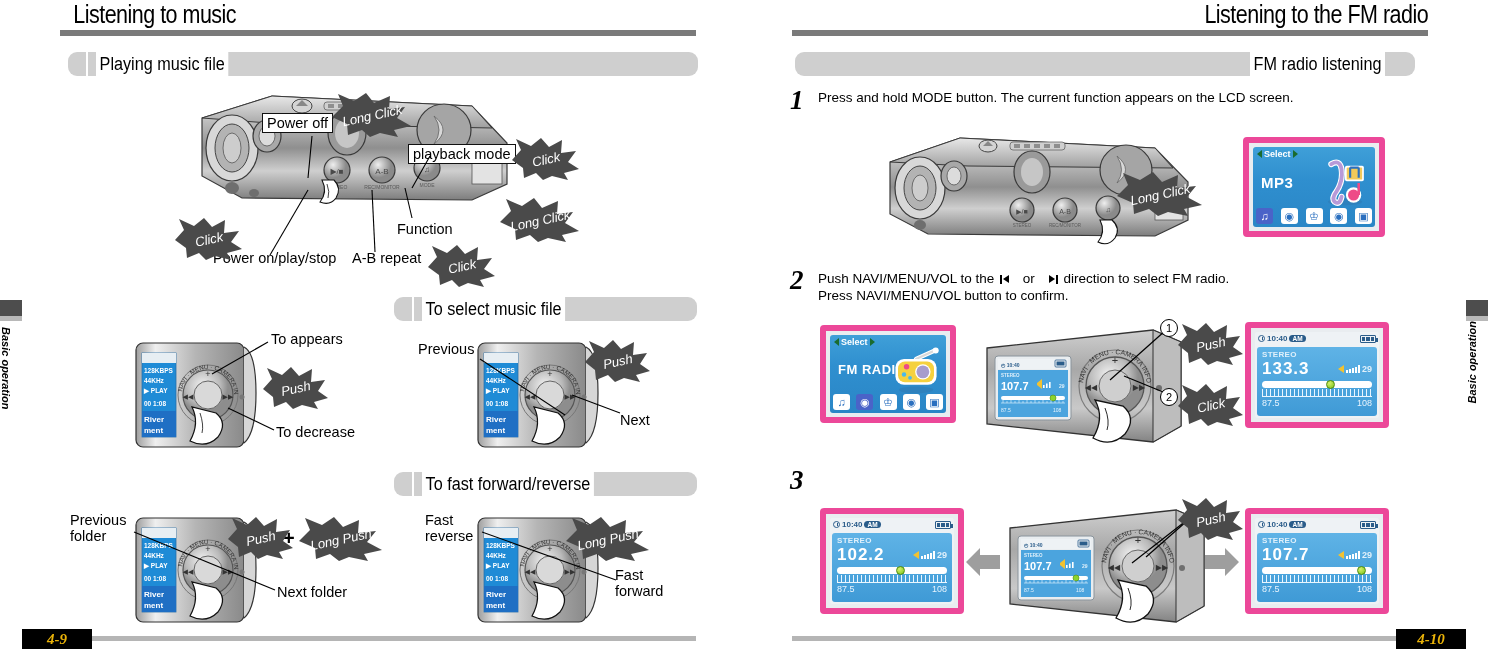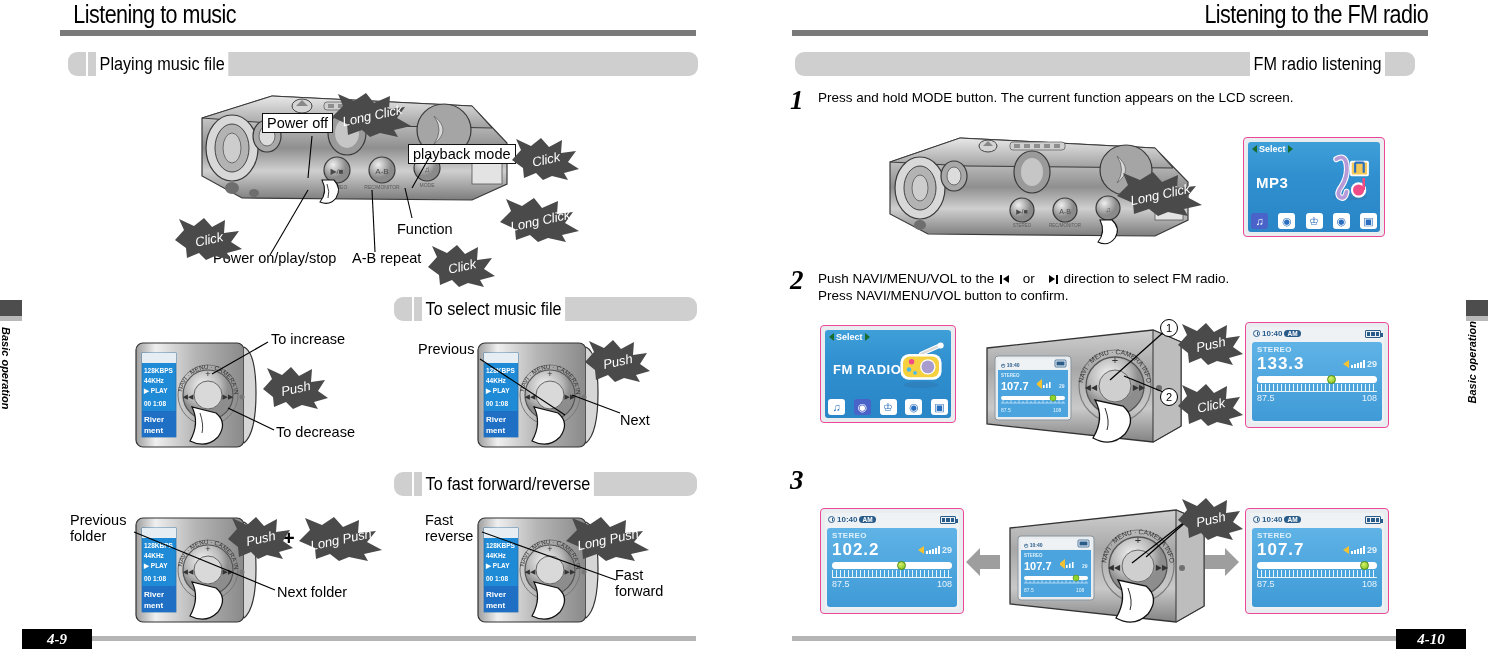--- a/index.html
+++ b/index.html
@@ -156,21 +156,21 @@
     text-align: center;
     line-height: 1;
   }
   .burst > span { position: relative; z-index: 2; transform: rotate(-12deg); display:block;}
   .burst svg { position: absolute; left: 0; top: 0; z-index: 1; }
 
   
   .lcd {
     position: absolute;
     background: #e9edf0;
-    border: 1px solid #ec4899;
+    border: 6px solid #ec4899;
     border-radius: 4px;
     padding: 4px;
   }
   .lcd-inner {
     width: 100%; height: 100%;
     background: linear-gradient(180deg,#3f9fd8 0%, #2f8fcf 40%, #2a86c6 100%);
     border-radius: 3px;
     position: relative;
     overflow: hidden;
   }
@@ -273,21 +273,21 @@
 
   
   .device { position: absolute; }
 
   
   .blockarrow { position: absolute; }
 
   
   .pagenum {
     position: absolute;
-    background: #000; color: #ffffff;
+    background: #000; color: #eab308;
     font-size: 15px; font-weight: bold; font-style: italic;
     font-family: "Liberation Serif", serif;
     display: flex; align-items: center; justify-content: center;
   }
   .footrule { position: absolute; height: 5px; background: #b5b5b5; }
 
   
   .plussign {
     position: absolute; font-size: 20px; font-weight: bold; color: #000;
   }
@@ -462,21 +462,21 @@
     <text x="78" y="44" font-size="9" text-anchor="middle" fill="#333" font-family="Liberation Sans">+</text>
     <text x="58" y="66" font-size="7" text-anchor="middle" fill="#333" font-family="Liberation Sans">◀◀</text>
     <text x="98" y="66" font-size="7" text-anchor="middle" fill="#333" font-family="Liberation Sans">▶▶</text>
     <path id="arcpath" d="M52,62 A26,26 0 0 1 104,62" fill="none"></path>
     <text font-size="6.2" fill="#333" font-family="Liberation Sans"><textPath href="#arcpath" startOffset="4%">NAVI · MENU · CAMERA INFO</textPath></text>
     <circle cx="112" cy="64" r="2.5" fill="#777"></circle>
     <path d="M62,74 q8,16 -2,34 q16,8 28,-4 q10,-14 -2,-24 z" fill="#fff" stroke="#111" stroke-width="1.2"></path>
     <path d="M70,80 q4,12 2,20" stroke="#111" stroke-width="0.8" fill="none"></path>
   </svg>
 
-  <div class="callout" style="left:271px; top:331px;">To increase</div>
+  <div class="callout" style="left:271px; top:331px;">To appears</div>
   <div class="callout" style="left:276px; top:424px;">To decrease</div>
   <svg class="abs" style="left:190px; top:330px;" width="120" height="110">
     <g stroke="#000" stroke-width="1.1" fill="none">
       <path d="M78,12 L22,44"></path>
       <path d="M84,100 L38,78"></path>
     </g>
   </svg>
   <div class="burst" style="left:263px; top:367px; width:66px; height:42px;">
     <svg width="66" height="42" viewBox="0 0 66 42">
         <polygon points="0,22 9,12 4,1 19,8 28,0 36,9 49,2 48,15 62,13 55,24 65,31 51,35 55,42 39,38 30,42 23,35 11,40 10,30" fill="#4a4a4a"></polygon>

